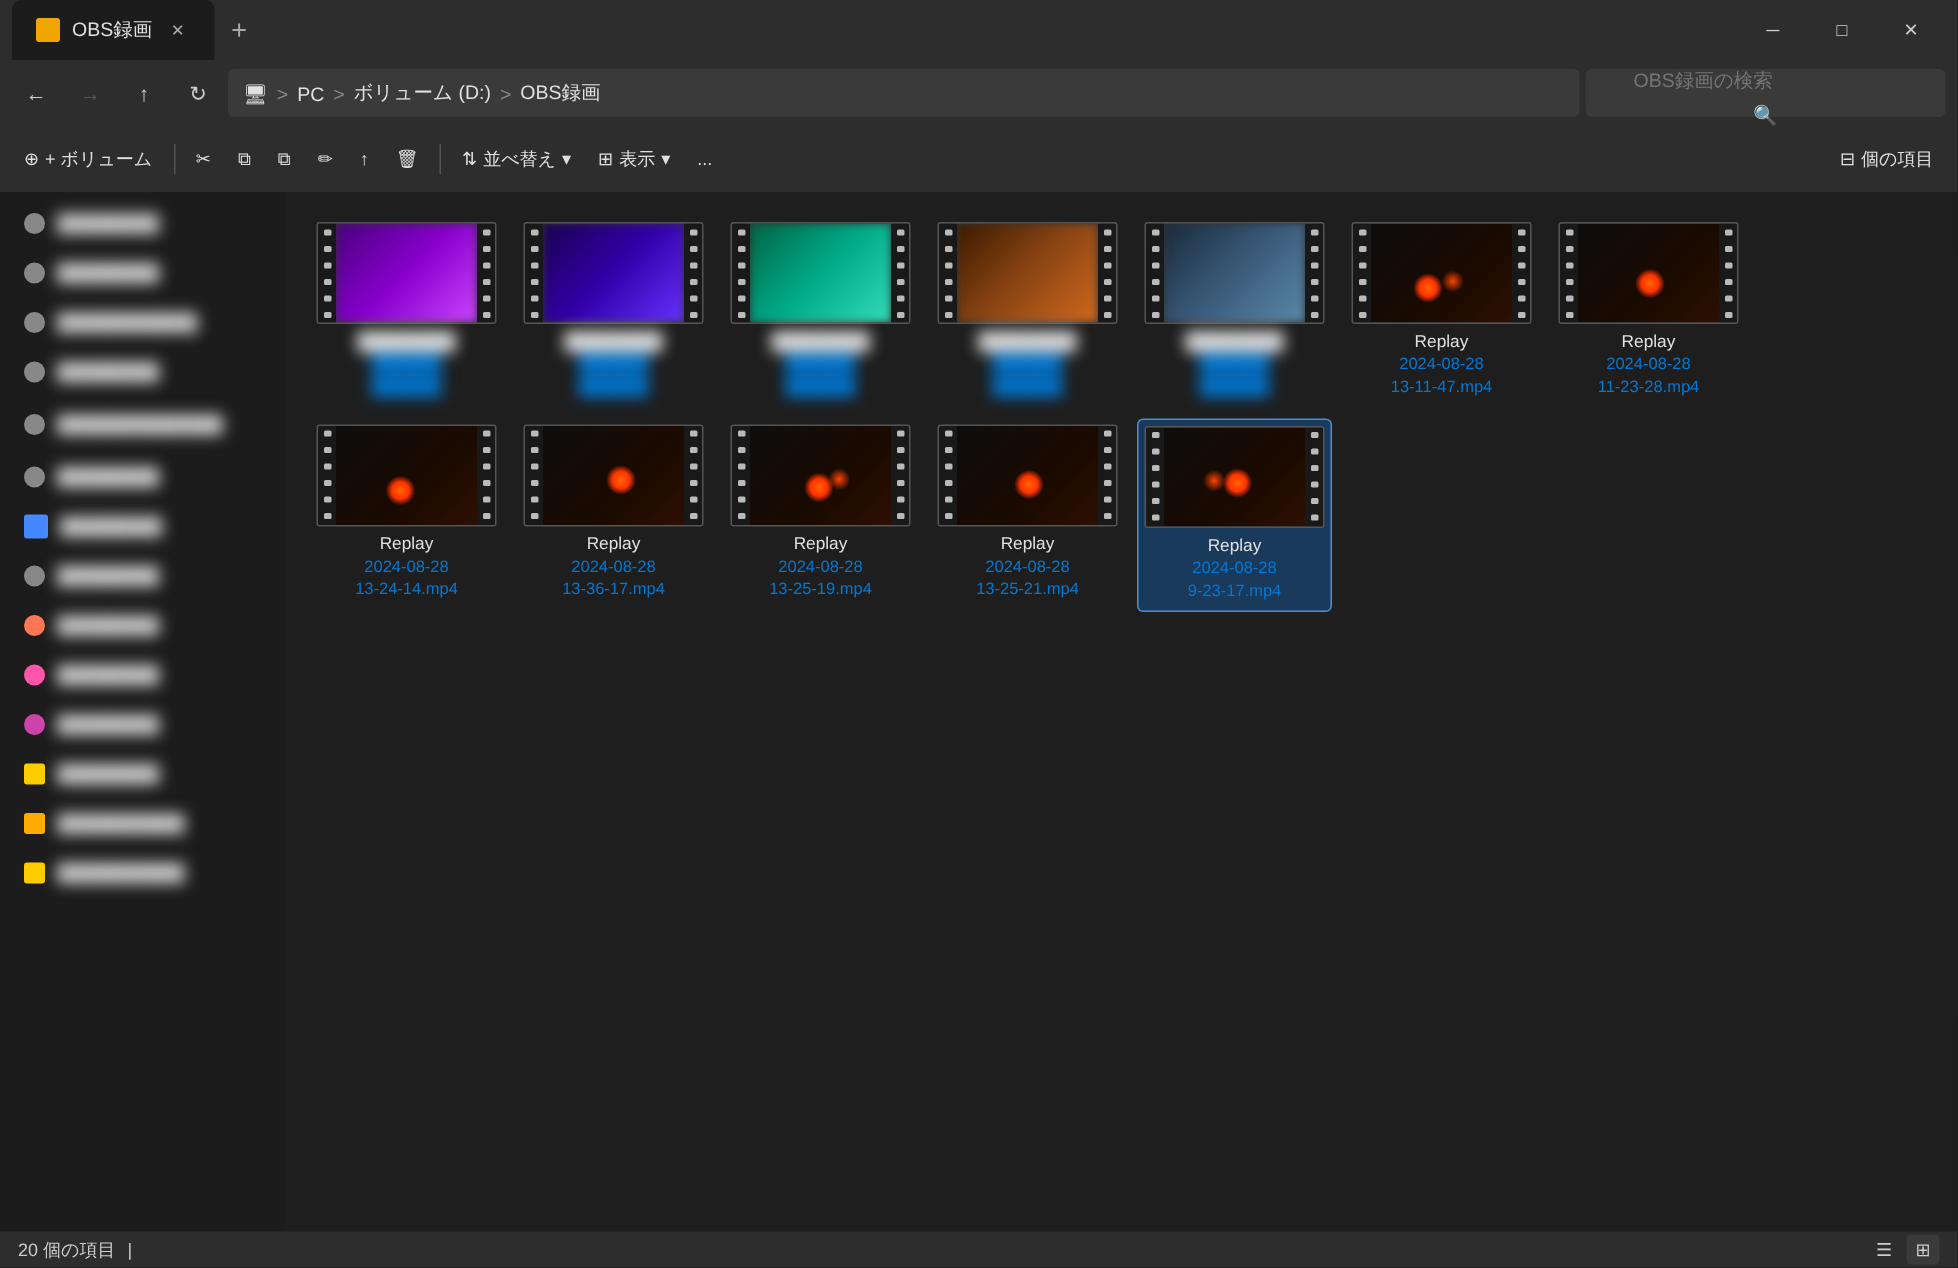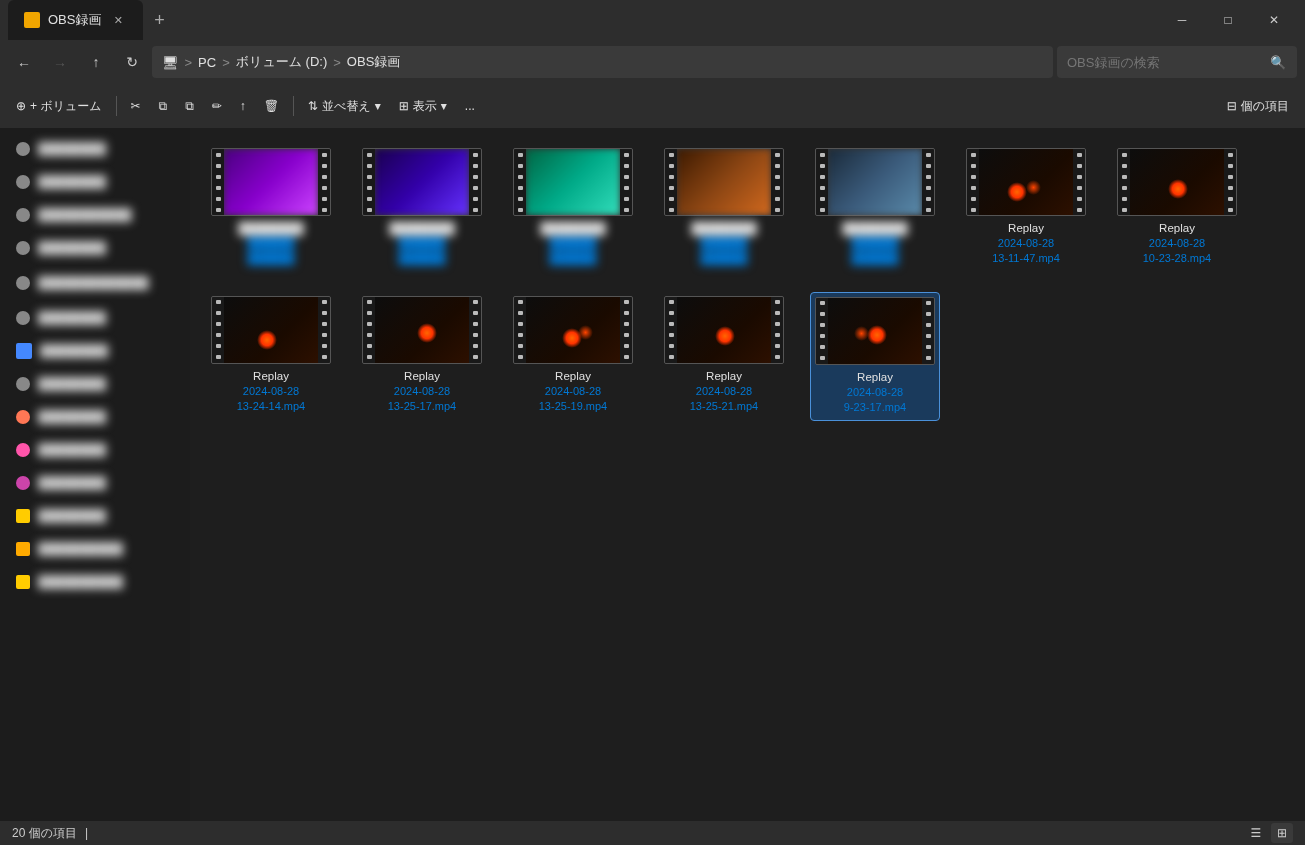--- a/index.html
+++ b/index.html
@@ -128,20 +128,21 @@
       display: flex;
       align-items: center;
       background: #3a3a3a;
       height: 32px;
       border-radius: 4px;
       padding: 0 10px;
       width: 240px;
       font-size: 13px;
       color: #aaa;
       gap: 8px;
+      flex-direction: column;
     }
     .search-bar input {
       background: transparent;
       border: none;
       outline: none;
       font-size: 13px;
       color: #e0e0e0;
       flex: 1;
     }
     .command-bar {
@@ -219,21 +220,21 @@
       flex: 1;
       background: #1e1e1e;
       overflow-y: auto;
       padding: 16px;
     }
 
     
     .file-grid {
       display: flex;
       flex-wrap: wrap;
-      gap: 21px;
+      gap: 8px;
       align-content: flex-start;
     }
 
     
     .file-item {
       display: flex;
       flex-direction: column;
       align-items: center;
       width: 130px;
       padding: 4px;
@@ -729,21 +730,21 @@
             <div class="film-dot"></div>
             <div class="film-dot"></div>
             <div class="film-dot"></div>
             <div class="film-dot"></div>
             <div class="film-dot"></div>
           </div>
         </div>
         <div class="file-label">
           <div class="file-label-name">Replay</div>
           <div class="file-label-date">2024-08-28</div>
-          <div class="file-label-filename">10-23-28.mp4</div>
+          <div class="file-label-filename">11-23-28.mp4</div>
         </div>
       </div>
 
       <div class="file-item">
         <div class="video-thumb">
           <div class="film-strip left">
             <div class="film-dot"></div>
             <div class="film-dot"></div>
             <div class="film-dot"></div>
             <div class="film-dot"></div>
@@ -791,21 +792,21 @@
             <div class="film-dot"></div>
             <div class="film-dot"></div>
             <div class="film-dot"></div>
             <div class="film-dot"></div>
             <div class="film-dot"></div>
           </div>
         </div>
         <div class="file-label">
           <div class="file-label-name">Replay</div>
           <div class="file-label-date">2024-08-28</div>
-          <div class="file-label-filename">13-25-17.mp4</div>
+          <div class="file-label-filename">13-36-17.mp4</div>
         </div>
       </div>
 
       <div class="file-item">
         <div class="video-thumb">
           <div class="film-strip left">
             <div class="film-dot"></div>
             <div class="film-dot"></div>
             <div class="film-dot"></div>
             <div class="film-dot"></div>

